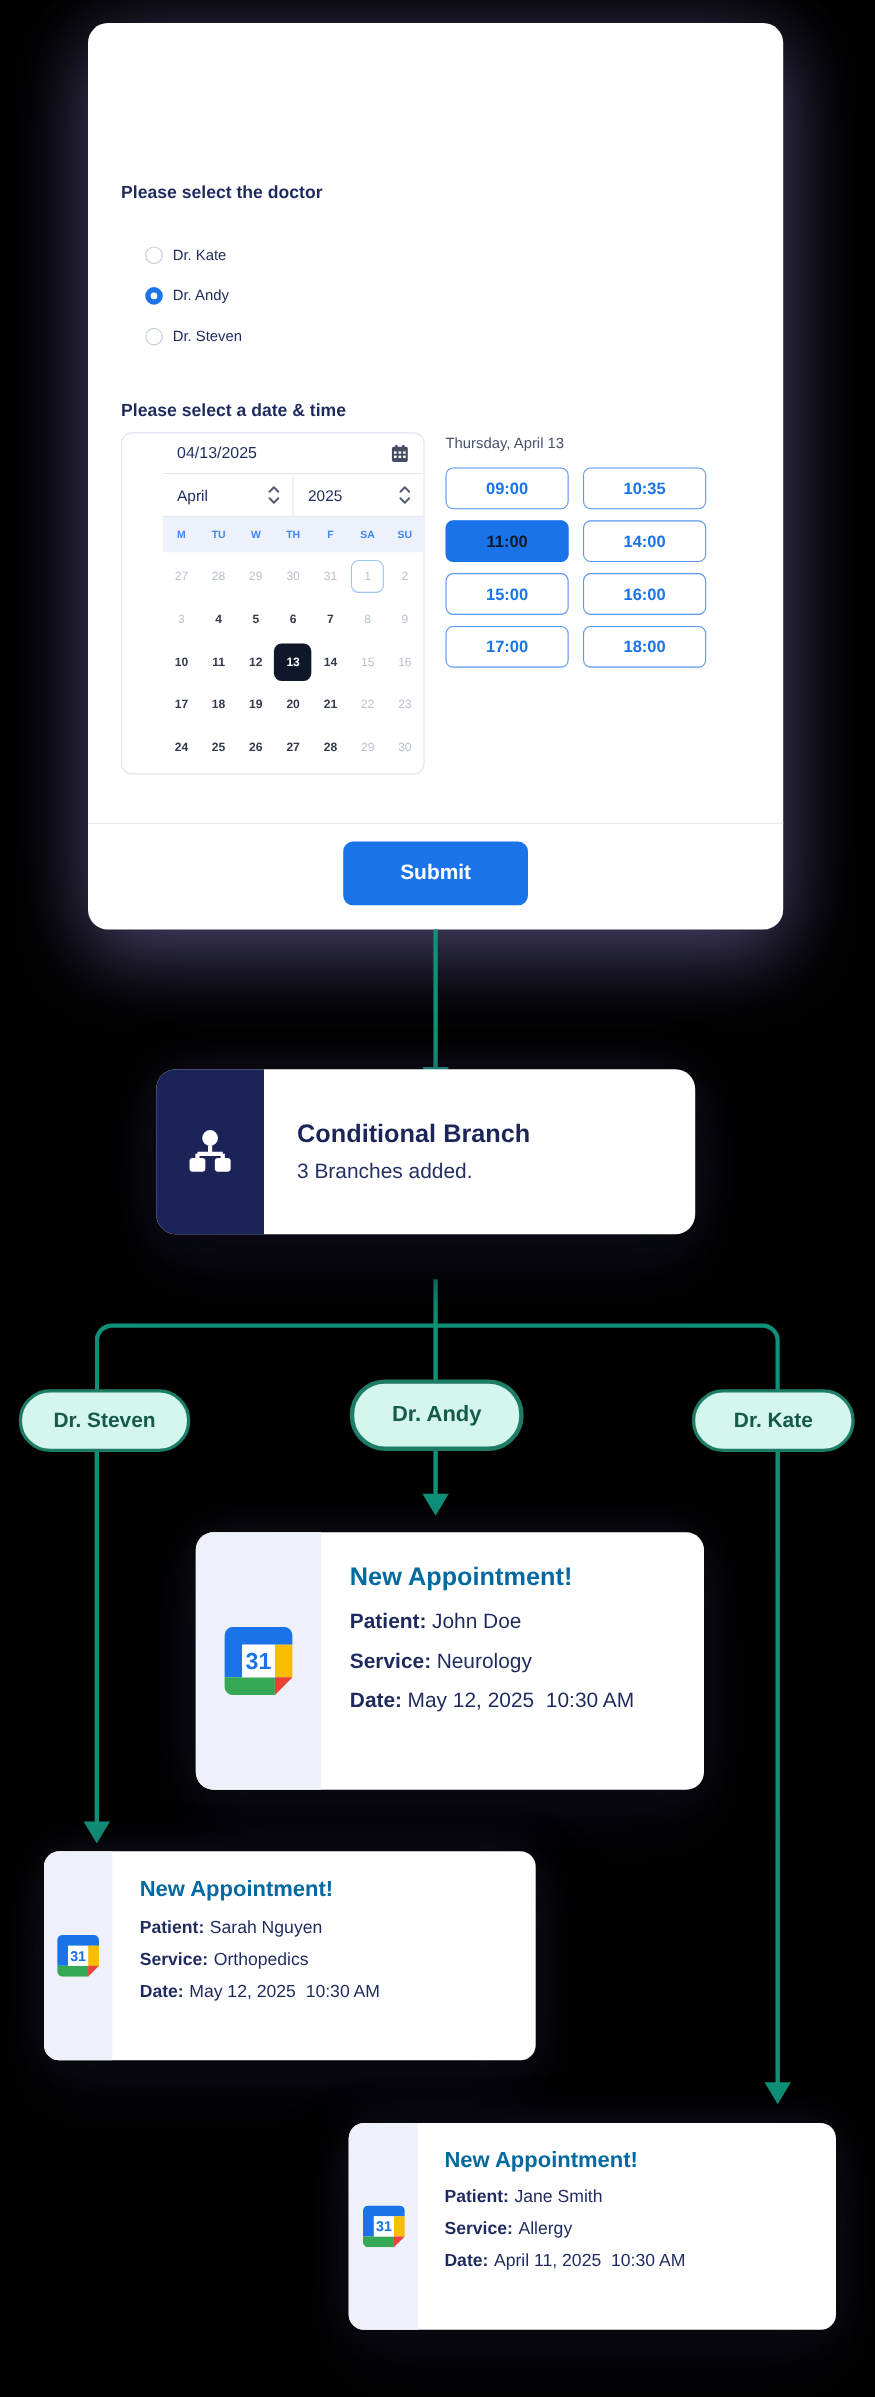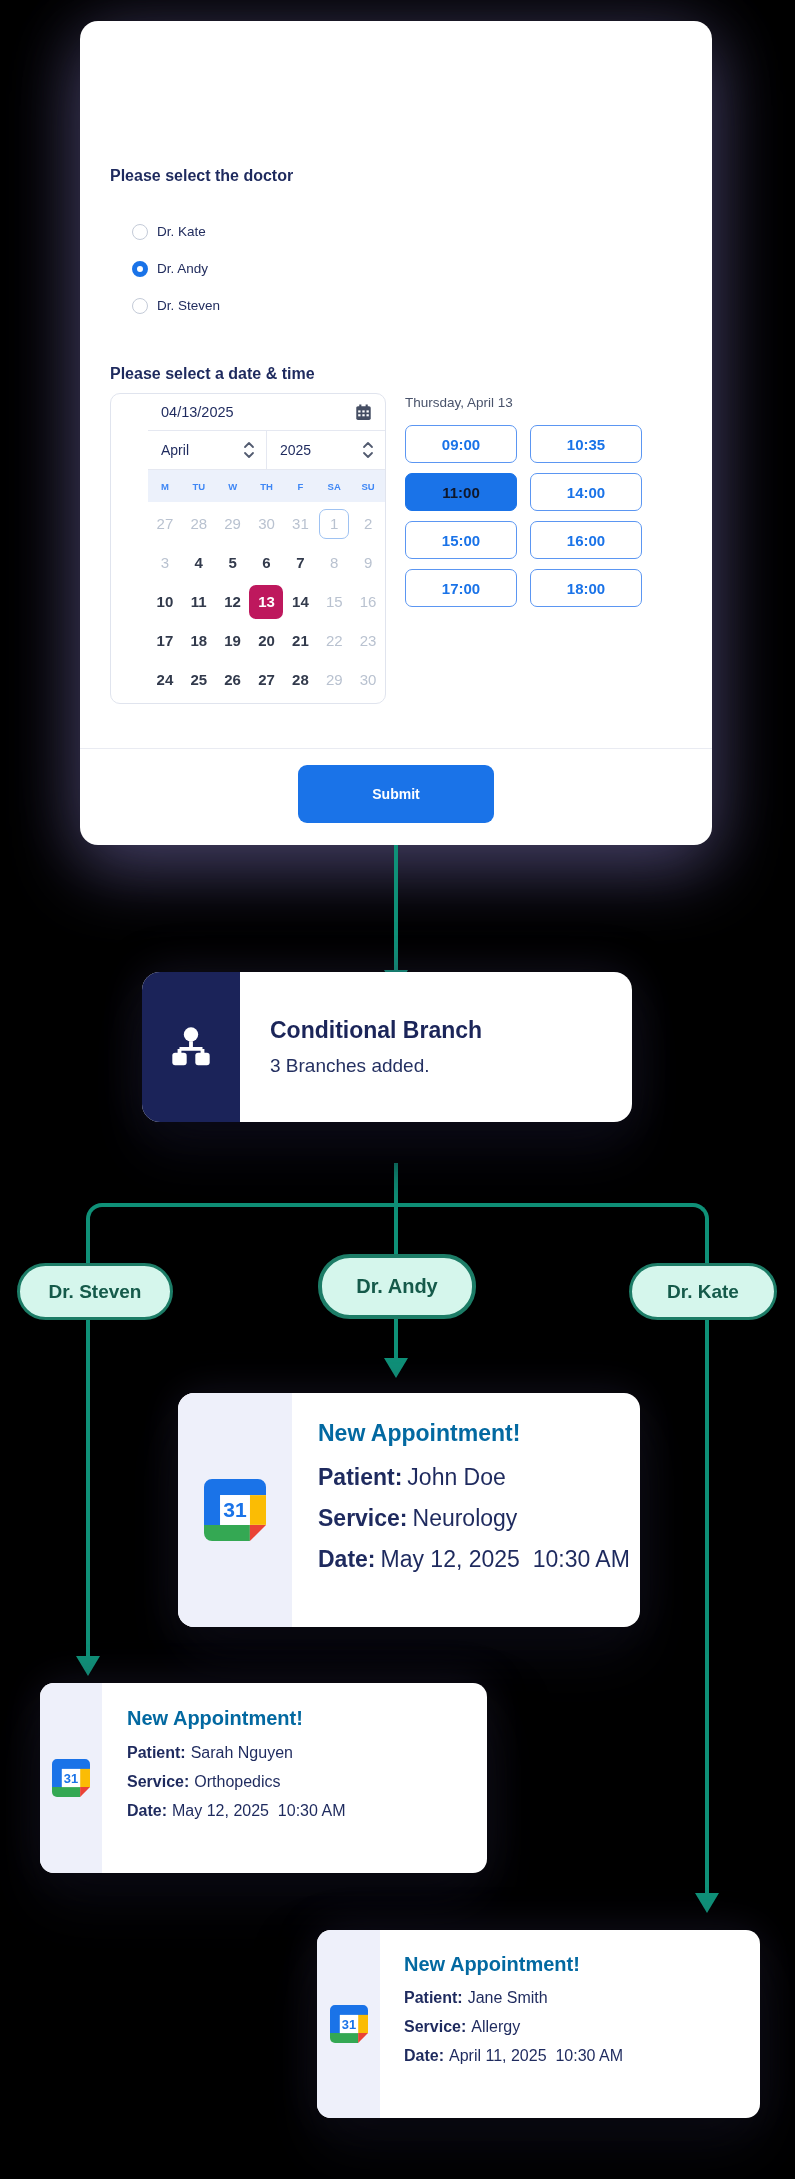--- a/index.html
+++ b/index.html
@@ -34,38 +34,38 @@
   .cal-myrow{ display:flex; border-bottom:1px solid #e5e8f1; }
   .cal-mycell{ flex:1; height:38px; display:flex; align-items:center; justify-content:space-between;
         padding:0 11px 0 13px; cursor:pointer;}
   .cal-mycell:first-child{ border-right:1px solid #e5e8f1; }
   .cal-myval{ font-size:14px; color:#1e2a5e; }
   .cal-weekdays{ display:grid; grid-template-columns:repeat(7,1fr); height:32px; background:#ecf1fb;
         align-items:center; justify-items:center; font-size:9.5px; font-weight:700; color:#3f87f5;}
   .cal-grid{ display:grid; grid-template-columns:repeat(7,1fr); grid-auto-rows:39px; padding:2px 0 4px;}
   .day{ display:flex; align-items:center; justify-content:center; cursor:pointer;}
   .daybox{ display:flex; align-items:center; justify-content:center; width:30px; height:30px;
-        font-size:15px; border-radius:7px;}
+        font-size:11px; border-radius:7px;}
   .day.muted .daybox{ color:#b9c2d0; }
   .day.active .daybox{ color:#323a4c; font-weight:700; }
   .day.outlined .daybox{ border:1.2px solid #9ec2f2; }
-  .day.selected .daybox{ width:34px; height:34px; background:#be185d; color:#fff; font-weight:700;}
+  .day.selected .daybox{ width:34px; height:34px; background:#0f172a; color:#fff; font-weight:700;}
 
   
   .day-heading{ position:absolute; left:325px; top:374px; font-size:13.5px; font-weight:500; color:#49536b;}
   .slots{ position:absolute; left:325px; top:404px; display:grid;
         grid-template-columns:112px 112px; gap:10px 13px;}
   .slot{ height:38px; border:1.6px solid #5b96f2; border-radius:7px; background:#fff;
         color:#1a73e8; font-size:15px; font-weight:600; font-family:inherit; cursor:pointer;}
   .slot.sel{ background:#1a73e8; border-color:#1a73e8; color:#0f172a; }
 
   .form-divider{ position:absolute; left:0; top:727px; width:100%; height:1px; background:#e9ebf2;}
   .submit-btn{ position:absolute; left:50%; transform:translateX(-50%); top:744px;
-        width:196px; height:58px; background:#1a73e8; color:#fff; border:none; border-radius:9px;
-        font-size:14px; font-weight:700; font-family:inherit; cursor:pointer;}
+        width:168px; height:58px; background:#1a73e8; color:#fff; border:none; border-radius:9px;
+        font-size:19px; font-weight:700; font-family:inherit; cursor:pointer;}
 
   
   .vline{ position:absolute; width:4px; background:#0f9178; }
   .arrowhead{ position:absolute; width:0; height:0;
         border-left:12px solid transparent; border-right:12px solid transparent;
         border-top:20px solid #0f9178; }
   #arrow1-line{ left:394px; top:845px; height:127px; }
   #arrow1-head{ left:384px; top:970px; }
   #stem-center{ left:394px; top:1163px; height:197px; z-index:1;}
   .bracket{ position:absolute; left:86px; top:1203px; width:623px; height:62px;
@@ -102,21 +102,21 @@
   .appt-body{ flex:1; display:flex; flex-direction:column; }
   .appt-title{ font-weight:700; color:#0369a1; }
   .appt-row{ color:#1e2a5e; }
   .appt-row .lbl{ font-weight:700; }
   .appt-row .val{ margin-left:5px; white-space:pre; }
 
   #appt-andy{ left:178px; top:1393px; width:462px; height:234px; border-radius:16px; }
   #appt-andy .appt-strip{ width:114px; border-radius:16px 0 0 16px; }
   #appt-andy .appt-body{ padding:27px 10px 0 26px; }
   #appt-andy .appt-title{ font-size:23px; margin-bottom:17px; }
-  #appt-andy .appt-row{ font-size:23px; margin-bottom:14px; }
+  #appt-andy .appt-row{ font-size:19px; margin-bottom:14px; }
 
   #appt-steven{ left:40px; top:1683px; width:447px; height:190px; border-radius:14px; }
   #appt-steven .appt-strip{ width:62px; border-radius:14px 0 0 14px; }
   #appt-steven .appt-body{ padding:24px 8px 0 25px; }
   #appt-steven .appt-title{ font-size:20px; margin-bottom:14px; }
   #appt-steven .appt-row{ font-size:16px; margin-bottom:11px; }
 
   #appt-kate{ left:317px; top:1930px; width:443px; height:188px; border-radius:14px; }
   #appt-kate .appt-strip{ width:63px; border-radius:14px 0 0 14px; }
   #appt-kate .appt-body{ padding:23px 8px 0 24px; }

